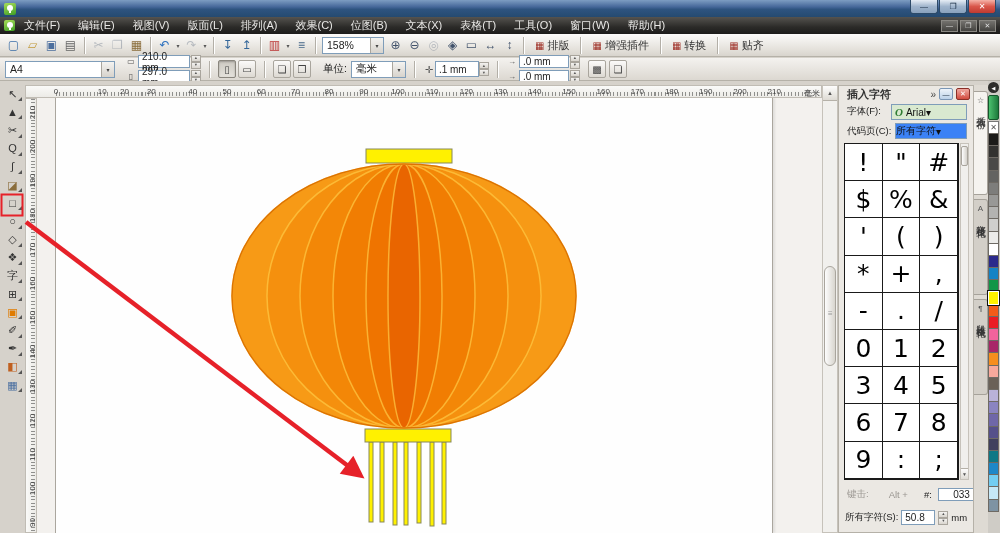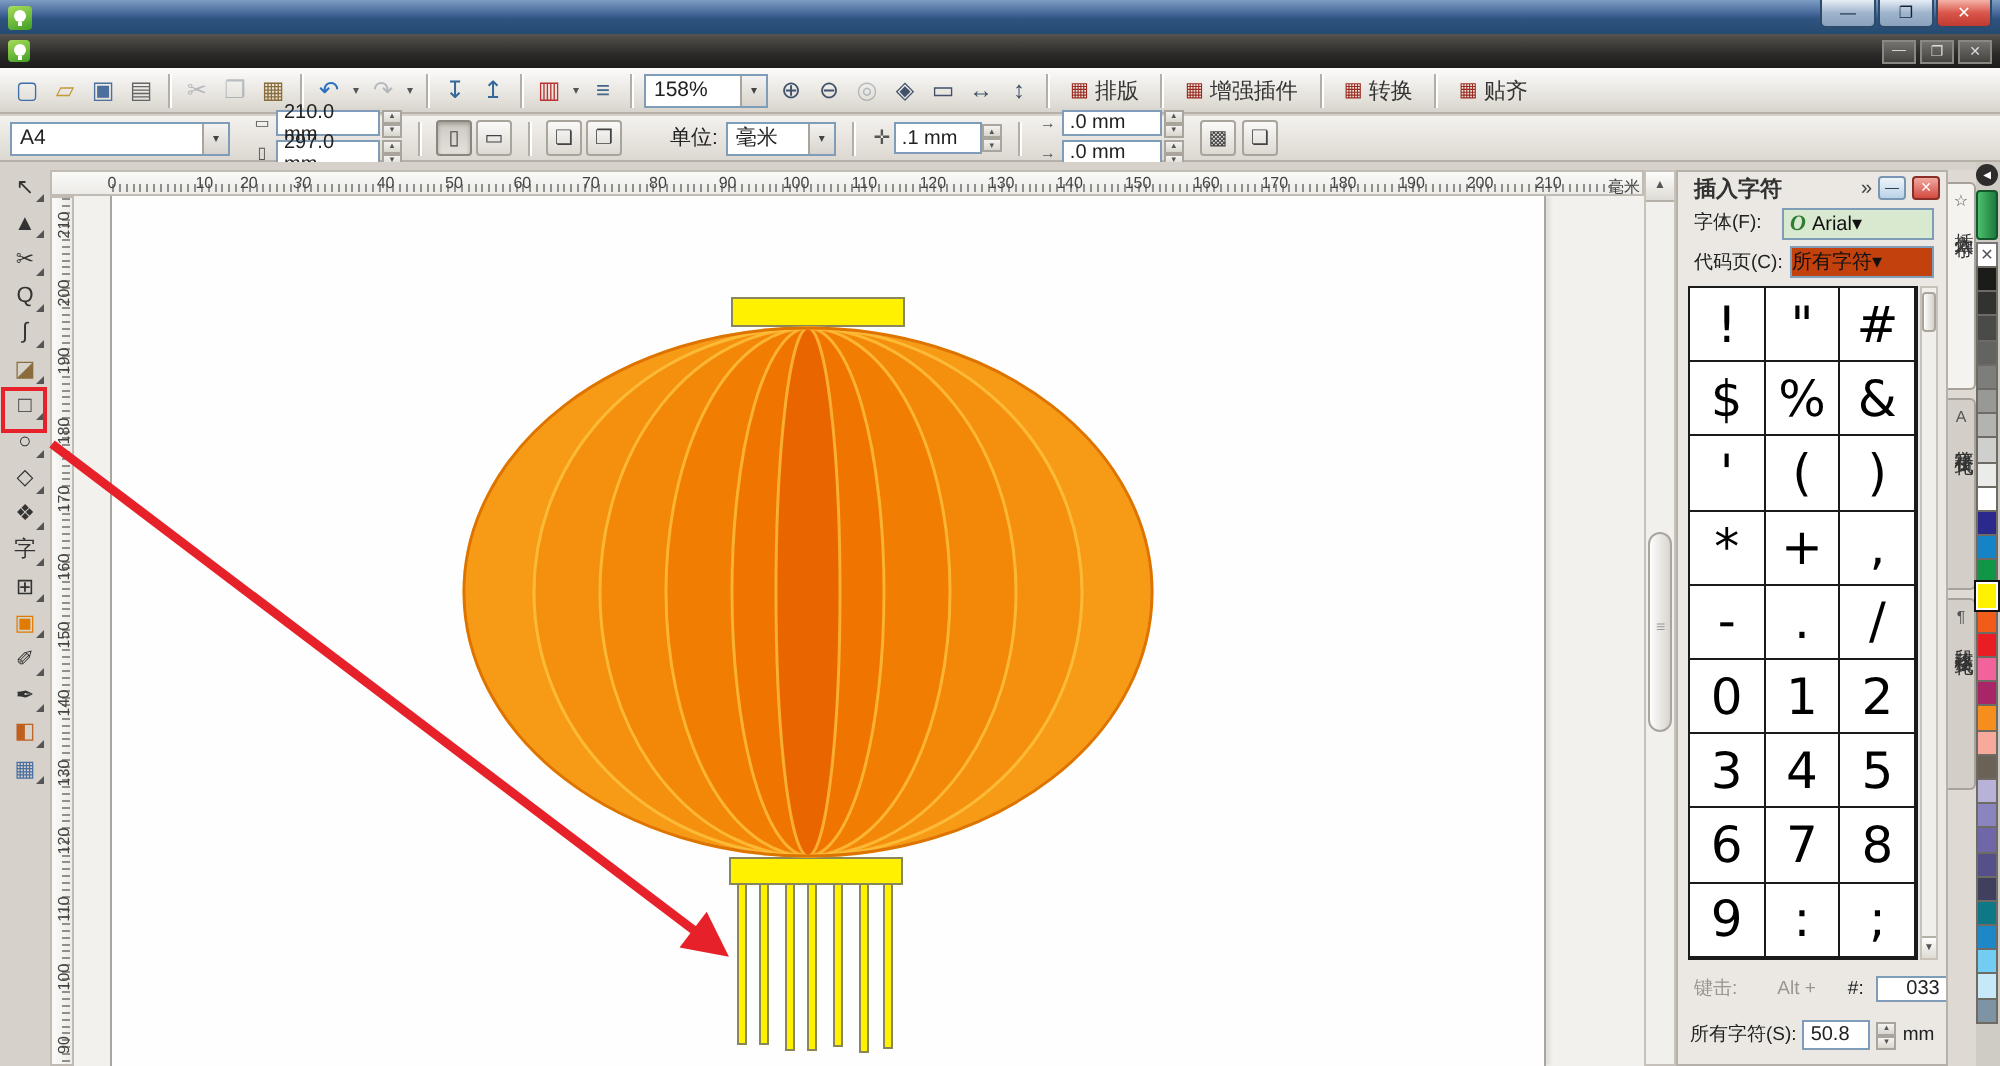--- a/index.html
+++ b/index.html
@@ -80,21 +80,21 @@
 
 .docker{position:absolute;left:838px;top:4px;width:135px;height:448px;background:#ebe8e3;border:1px solid #b5b1a8;border-right:none;}
 .dheader{position:absolute;left:0;top:0;right:0;height:16px;display:flex;align-items:center;padding:0 3px 0 8px;gap:3px;}
 .dtitle{font-size:11px;font-weight:bold;color:#333;}
 .dchv{margin-left:auto;font-size:10px;color:#444;}
 .dbtn{width:14px;height:12px;border:1px solid #7a96b5;border-radius:2px;background:linear-gradient(#eef4fa,#bcd2e8);
  font-size:7px;color:#234;display:flex;align-items:center;justify-content:center;}
 .dbtn.close{background:linear-gradient(#f0a8a0,#d24b40);border-color:#8a2f28;color:#fff;}
 .drow{position:absolute;left:0;right:0;display:flex;align-items:center;}
 .dlabel{font-size:9.5px;color:#222;white-space:nowrap;}
-.dcombo{position:absolute;height:16px;background:#c2410c;border:1px solid #7f9db9;display:flex;align-items:center;font-size:10px;color:#111;}
+.dcombo{position:absolute;height:16px;background:#3b82f6;border:1px solid #7f9db9;display:flex;align-items:center;font-size:10px;color:#111;}
 .dcombo.green{background:#d9e9d0;}
 .fonticon{font-family:"Liberation Serif","DejaVu Serif",serif;font-style:italic;color:#2e7d32;font-weight:bold;font-size:11px;padding:0 3px;}
 .chargrid{position:absolute;left:5px;top:57px;width:115px;height:337px;background:#fff;border:1px solid #1a1a1a;
  display:grid;grid-template-columns:repeat(3,1fr);grid-auto-rows:37.2px;overflow:hidden;}
 .cell{border-right:1px solid #1a1a1a;border-bottom:1px solid #1a1a1a;display:flex;align-items:center;justify-content:center;
  font-size:25px;color:#000;font-family:"DejaVu Sans",sans-serif;}
 .gridscroll{position:absolute;left:121px;top:57px;width:9px;height:337px;background:#f0efec;border:1px solid #c6c2ba;}
 .gthumb{position:absolute;left:0;top:2px;width:7px;height:20px;background:linear-gradient(90deg,#fdfdfd,#d5d2cb);border:1px solid #a9a59d;border-radius:2px;}
 .gdown{position:absolute;left:0;bottom:0;width:7px;height:11px;background:linear-gradient(#fdfdfc,#dedbd4);font-size:5px;color:#555;
  display:flex;align-items:center;justify-content:center;border-top:1px solid #b5b1a8;}
@@ -127,20 +127,34 @@
     <span class="corel-icon"></span>
     <span class="wbtns">
       <span class="wbtn">—</span>
       <span class="wbtn">❐</span>
       <span class="wbtn close">✕</span>
     </span>
   </div>
 
   <div class="menubar">
     <span class="corel-icon" style="width:11px;height:11px;"></span>
+    <div id="menu-items" style="display:flex;">
+        <div class="menu-item">文件(F)</div>
+        <div class="menu-item">编辑(E)</div>
+        <div class="menu-item">视图(V)</div>
+        <div class="menu-item">版面(L)</div>
+        <div class="menu-item">排列(A)</div>
+        <div class="menu-item">效果(C)</div>
+        <div class="menu-item">位图(B)</div>
+        <div class="menu-item">文本(X)</div>
+        <div class="menu-item">表格(T)</div>
+        <div class="menu-item">工具(O)</div>
+        <div class="menu-item">窗口(W)</div>
+        <div class="menu-item">帮助(H)</div>
+      </div>
     <div class="mdi-btns">
       <span class="mdi-btn">—</span>
       <span class="mdi-btn">❐</span>
       <span class="mdi-btn">✕</span>
     </div>
   </div>
 
   <div class="toolbar">
     <div id="toolbar-icons" style="display:flex;align-items:center;">
         <span class="tbtn" style="color: rgb(61, 111, 168);">▢</span>
@@ -224,21 +238,21 @@
             <span>▾</span>
           </span>
       </div>
     </div>
     <span class="sep" style="margin:0 8px;"></span>
     <span class="pbtn pressed">▯</span>
     <span class="pbtn" style="margin-left:2px;">▭</span>
     <span class="sep" style="margin:0 8px;"></span>
     <span class="pbtn">❏</span>
     <span class="pbtn" style="margin-left:2px;">❐</span>
-    <span class="plabel" style="margin-left:24px;">单位:</span>
+    <span class="plabel" style="margin-left:12px;">单位:</span>
     <div class="combo" style="width:55px;margin-left:4px;">
       <span class="cval">毫米</span>
       <span class="arrow">▾</span>
     </div>
     <span class="sep" style="margin:0 8px;"></span>
     <span class="pico" style="font-size:10px;">✛</span>
     <span class="field" style="width:44px;height:16px;">.1 mm</span>
     <span class="spin">
         <span>▴</span>
         <span>▾</span>

